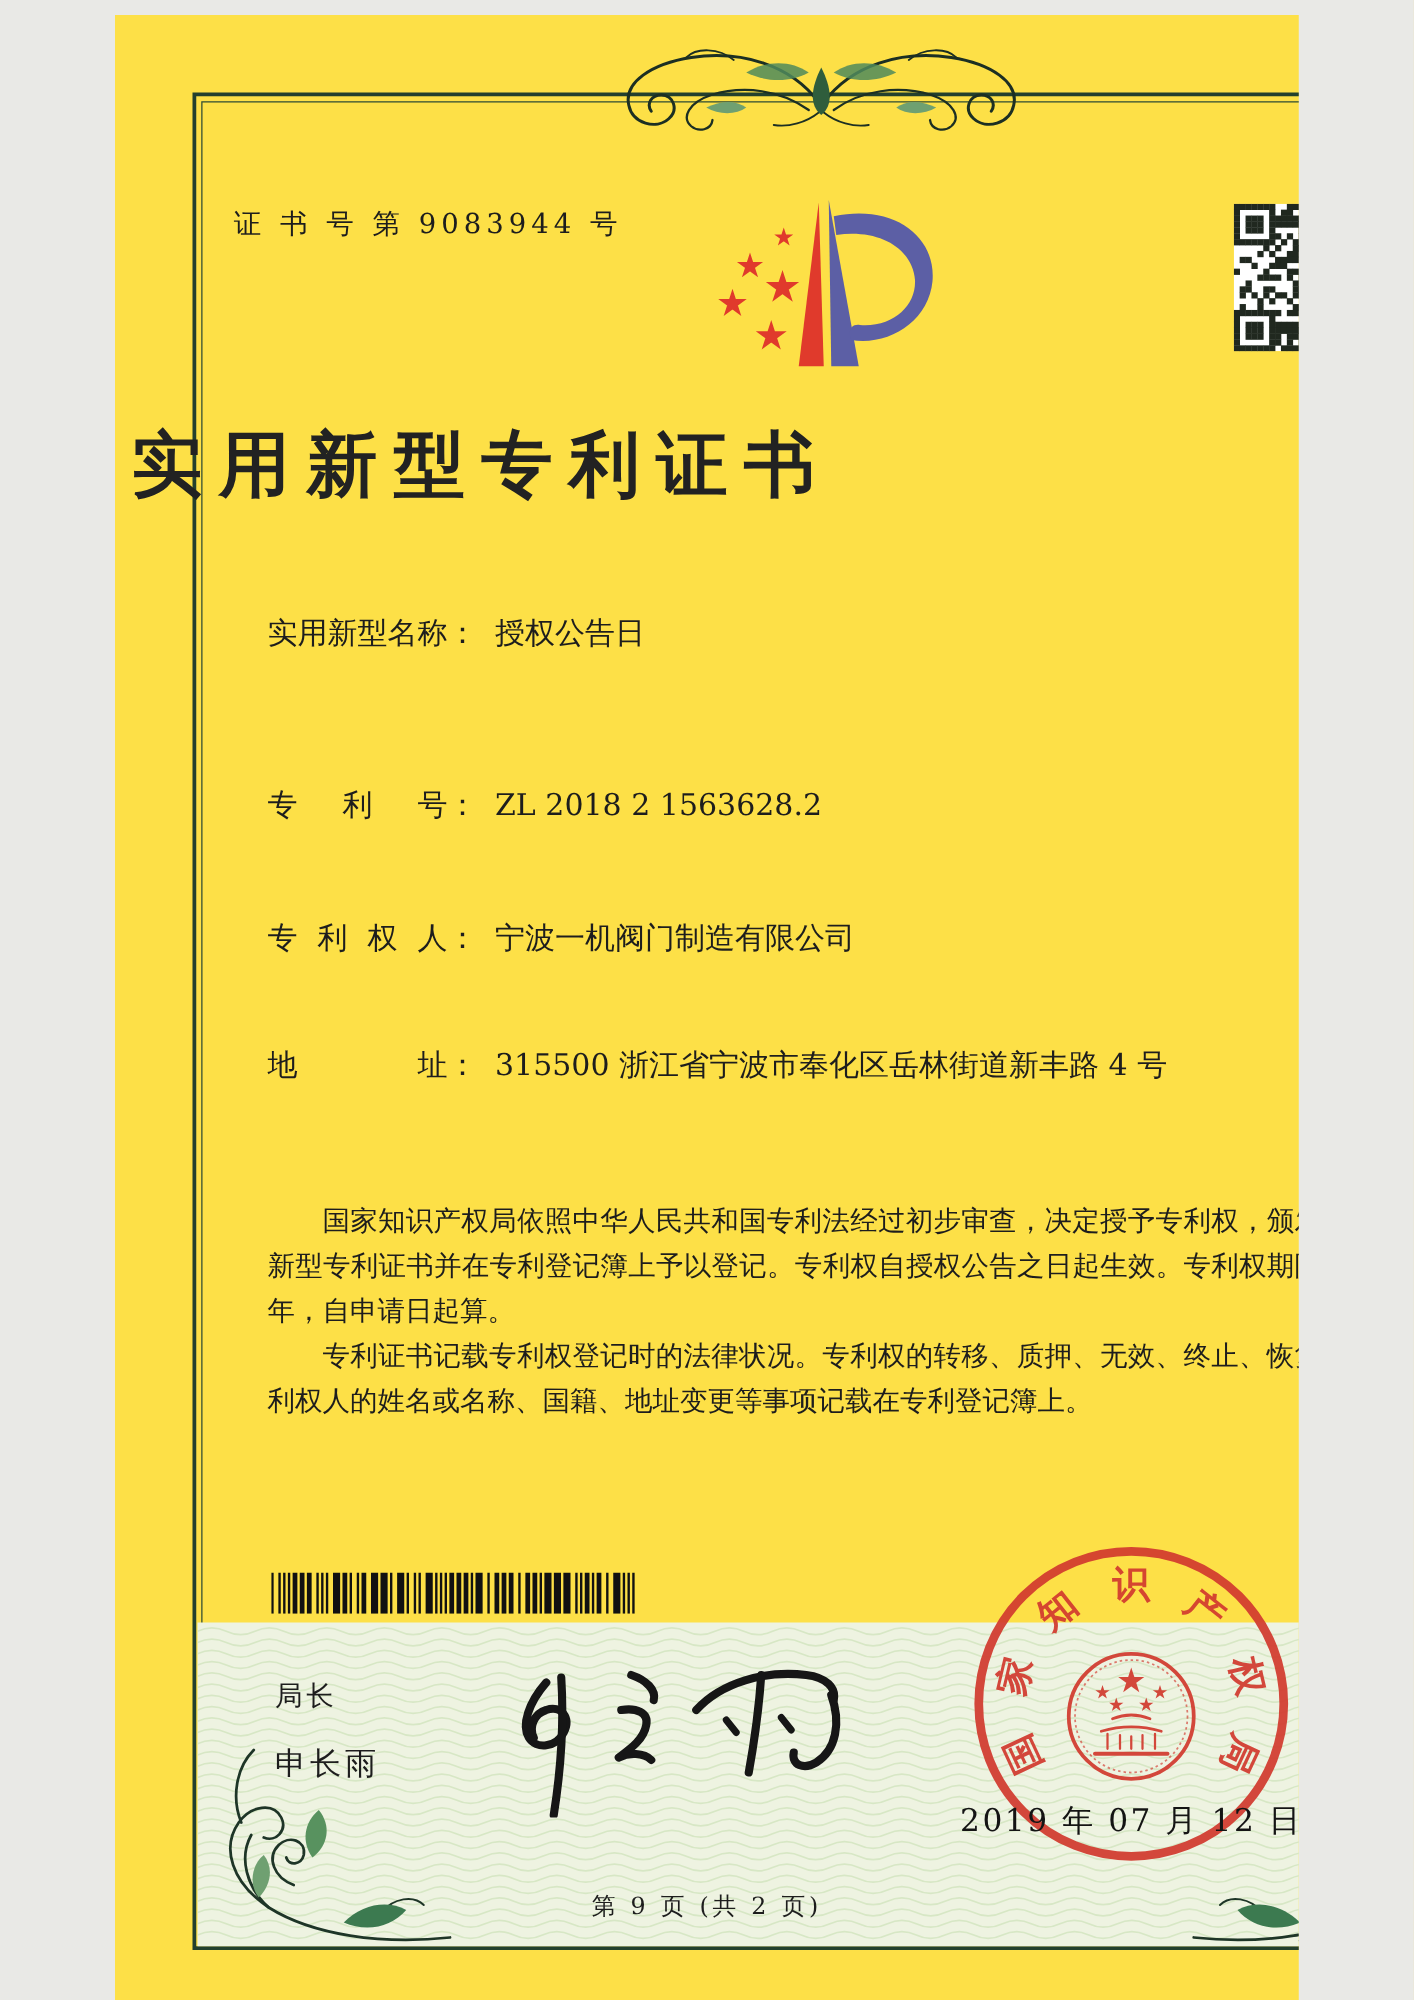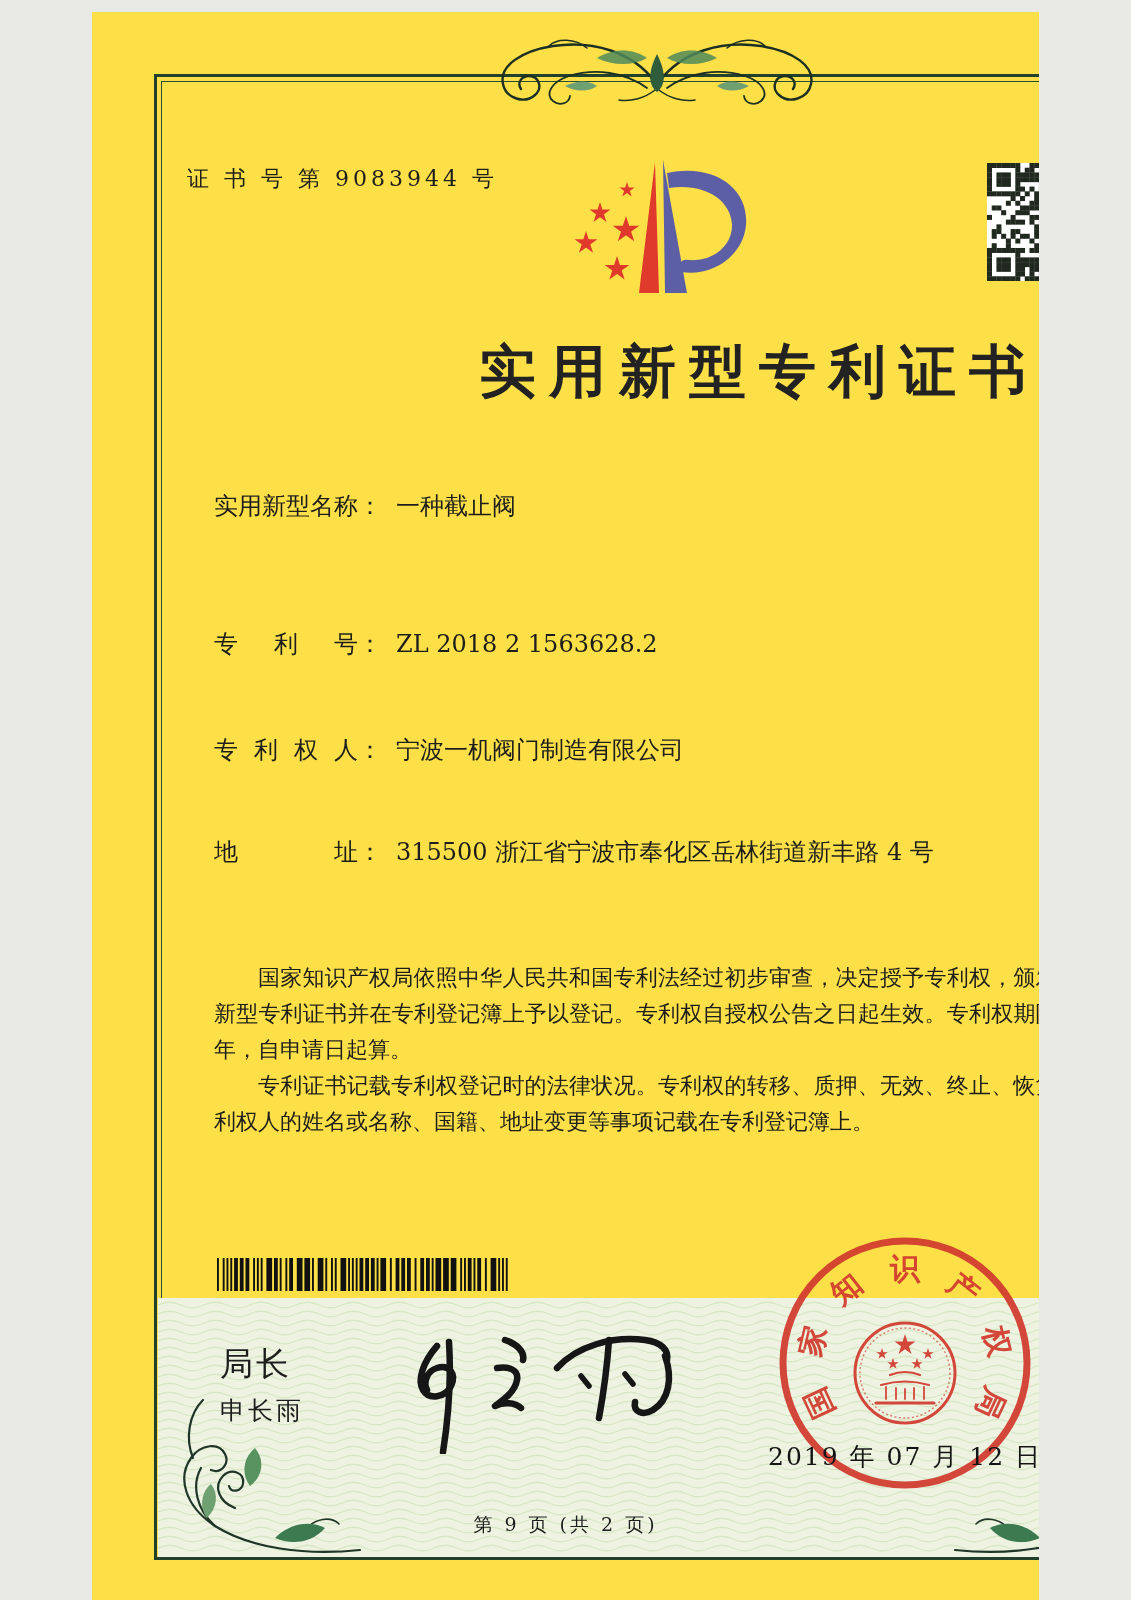--- a/index.html
+++ b/index.html
@@ -10,33 +10,33 @@
   }
   
   .frame{position:absolute;left:62px;top:62px;width:1007px;height:1486px;
     border:3px solid #23402d;box-sizing:border-box;}
   .frame-inner{position:absolute;left:4px;top:4px;right:4px;bottom:4px;
     border:1px solid #2c4a35;}
   
   .band{position:absolute;left:66px;top:1286px;width:999px;height:259px;background:#eef3e1;}
   .band svg{display:block;}
   .cert-no{position:absolute;left:95px;top:152px;font-size:22px;letter-spacing:4px;}
-  .title{position:absolute;left:0;top:322px;width:100%;text-align:right;
+  .title{position:absolute;left:0;top:322px;width:100%;text-align:left;
     font-size:57px;font-weight:bold;letter-spacing:13px;text-indent:13px;color:#222;}
   .logo{position:absolute;left:455px;top:131px;}
   .qr{position:absolute;left:895px;top:151px;}
   .field-row{position:absolute;left:122px;width:900px;font-size:24px;white-space:nowrap;}
   .flabel{display:inline-block;width:144px;text-align:justify;text-align-last:justify;vertical-align:bottom;}
   .fcolon{display:inline-block;}
   .fvalue{margin-left:14px;}
   .grant-col2{position:absolute;left:436px;top:0;}
   .paras{position:absolute;left:122px;top:948px;width:888px;font-size:22px;line-height:36px;text-align:justify;}
   .paras p{margin:0;text-indent:2em;}
   .barcode{position:absolute;left:125px;top:1246px;}
-  .sig-title{position:absolute;left:128px;top:1330px;font-size:33px;letter-spacing:3px;}
+  .sig-title{position:absolute;left:128px;top:1330px;font-size:22px;letter-spacing:3px;}
   .sig-name{position:absolute;left:128px;top:1382px;font-size:25px;letter-spacing:3px;text-align:center;}
   .signature{position:absolute;left:285px;top:1272px;}
   .seal{position:absolute;left:678px;top:1216px;opacity:.93;}
   .seal-date{position:absolute;left:672px;top:1428px;width:282px;text-align:center;
     font-size:25px;color:#141414;letter-spacing:2px;}
   .footer{position:absolute;left:0;top:1500px;width:100%;text-align:center;font-size:19px;letter-spacing:3px;}
   .flourish-tl{position:absolute;left:345px;top:12px;}
   .flourish-bl{position:absolute;left:63px;top:1386px;}
   .flourish-br{position:absolute;left:858px;top:1386px;transform:scaleX(-1);}
 </style>
@@ -466,21 +466,21 @@
       <rect x="47.20" y="113.28" width="5" height="5" fill="#20281f"></rect>
       <rect x="61.36" y="113.28" width="5" height="5" fill="#20281f"></rect>
       <rect x="80.24" y="113.28" width="5" height="5" fill="#20281f"></rect>
       <rect x="89.68" y="113.28" width="5" height="5" fill="#20281f"></rect>
       <rect x="113.28" y="113.28" width="5" height="5" fill="#20281f"></rect>
     </svg>
 
   <div class="title">实用新型专利证书</div>
 
   <div class="field-row" style="top:478px">
-    <span class="flabel">实用新型名称</span><span class="fcolon">：</span><span class="fvalue">一种截止阀</span>
+    <span class="flabel">实用新型名称</span><span class="fcolon">：</span><span class="fvalue">授权公告日</span>
   </div>
   <div class="field-row" style="top:616px">
     <span class="flabel">专利号</span><span class="fcolon">：</span><span class="fvalue">ZL 2018 2 1563628.2</span>
   </div>
   <div class="field-row" style="top:722px">
     <span class="flabel">专利权人</span><span class="fcolon">：</span><span class="fvalue">宁波一机阀门制造有限公司</span>
   </div>
   <div class="field-row" style="top:824px">
     <span class="flabel">地址</span><span class="fcolon">：</span><span class="fvalue">315500 浙江省宁波市奉化区岳林街道新丰路 4 号</span>
   </div>

